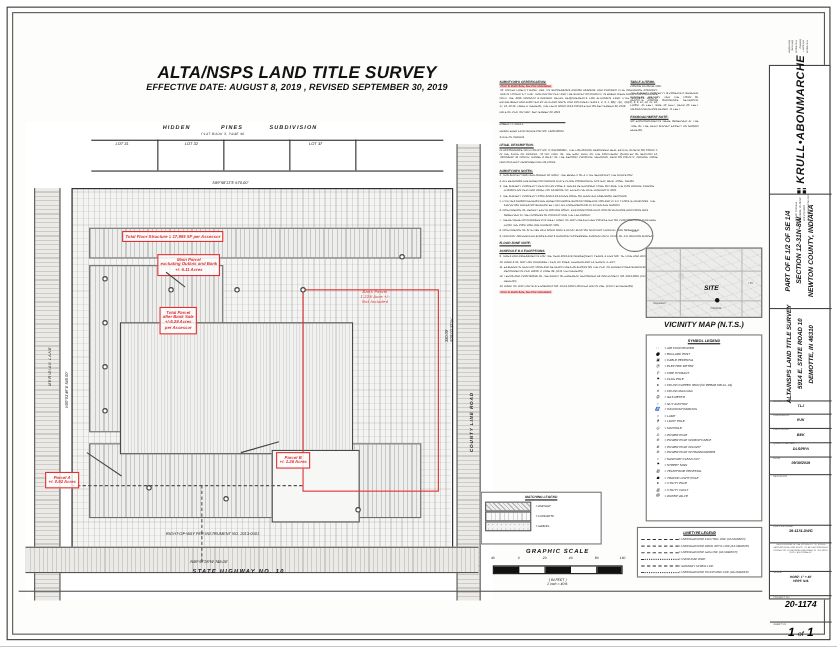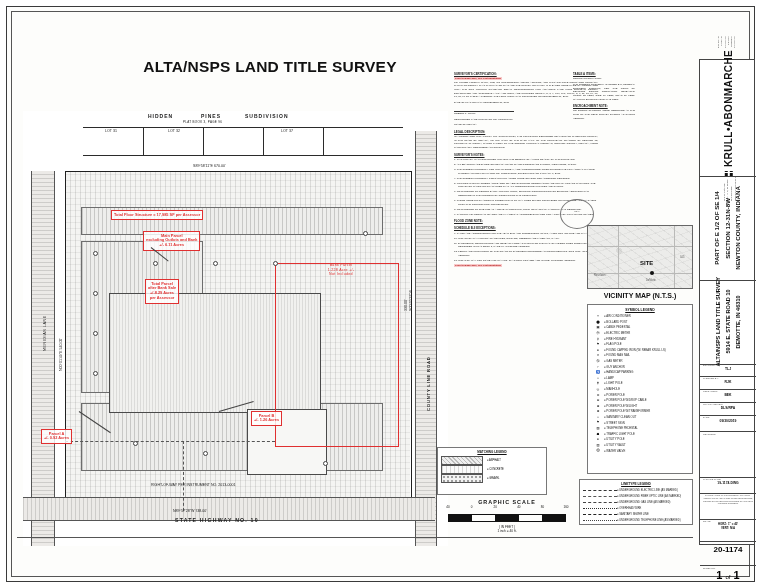--- a/index.html
+++ b/index.html
@@ -1,18 +1,18 @@
 <!DOCTYPE html>
 <html><head>
 <meta charset="utf-8">
 <style>
   html,body{margin:0;padding:0;background:#6e6e6e;}
   body{font-family:"Liberation Sans",sans-serif;}
   #sheet{
-    position:relative;width:761px;height:588px;background:#ffffff;overflow:hidden;
+    position:relative;width:761px;height:588px;background:#ffffff;overflow:hidden;font-style:italic;
   }
   #paper{
     position:absolute;left:6px;top:6px;width:749px;height:576px;
     background:#fdfdfb;border:1px solid #3a3a3a;box-sizing:border-box;
   }
   .border-inner{
     position:absolute;left:4px;top:4px;right:4px;bottom:4px;
     border:1px solid #555;box-sizing:border-box;pointer-events:none;
   }
   
@@ -203,20 +203,21 @@
 </style>
 </head>
 <body>
 
 <div id="sheet">
   <div id="paper">
     <div class="border-inner"></div>
 
     <div id="title-block">
       <div class="t1">ALTA/NSPS LAND TITLE SURVEY</div>
+      <div class="t3">EFFECTIVE DATE: AUGUST 8, 2019 , REVISED SEPTEMBER 30, 2019</div>
     </div>
 
     <div id="drawing">
 
       <div class="maplabel" style="left:125px;top:2px;font-size:5px;font-weight:bold;letter-spacing:1px;">HIDDEN</div>
       <div class="maplabel" style="left:178px;top:2px;font-size:5px;font-weight:bold;letter-spacing:1px;">PINES</div>
       <div class="maplabel" style="left:222px;top:2px;font-size:5px;font-weight:bold;letter-spacing:1px;">SUBDIVISION</div>
       <div class="maplabel" style="left:160px;top:9px;font-size:3px;">PLAT BOOK 3, PAGE 96</div>
 
       <div class="lotline" style="left:60px;top:16px;width:320px;"></div>

